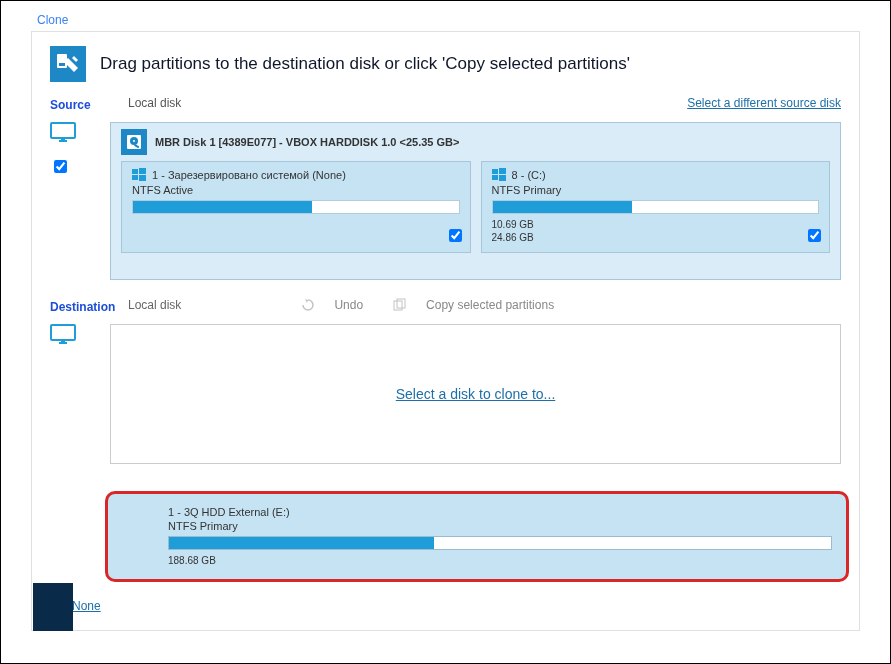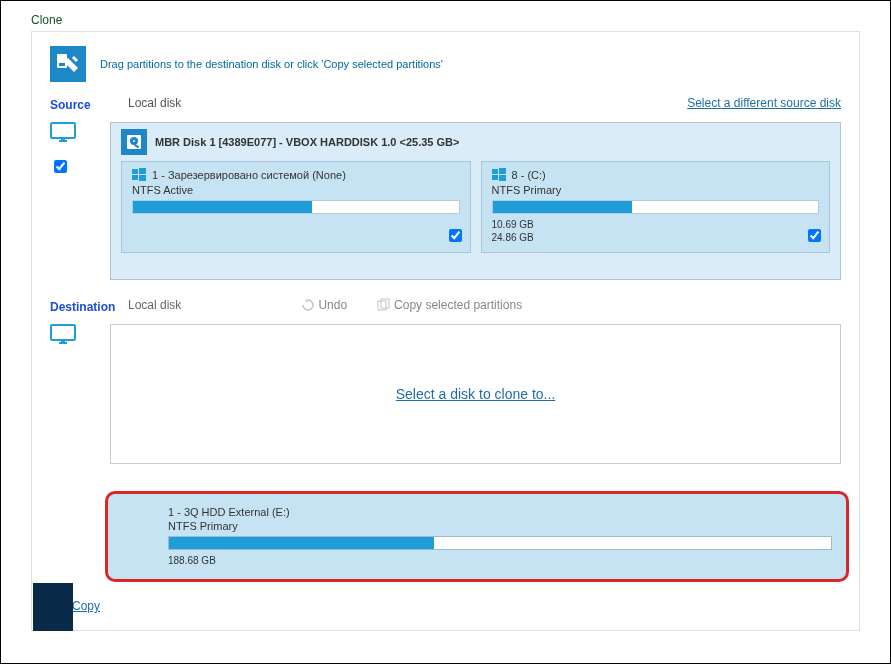--- a/index.html
+++ b/index.html
@@ -1,24 +1,24 @@
 <!DOCTYPE html>
 <html><head>
 <meta charset="utf-8">
 <style>
 * { box-sizing: border-box; margin: 0; padding: 0; }
 body { font-family: "Segoe UI", Tahoma, sans-serif; font-size: 12px; background: #fff; color: #444; width: 891px; height: 664px; position: relative; overflow: hidden; }
 
 .window { border: 1px solid #000; width: 891px; height: 664px; background: #fff; position: relative; }
 .inner { border: 1px solid #e0e0e0; margin: 30px; background: #fff; height: 600px; position: relative; }
-.clone-label { position: absolute; top: 12px; left: 30px; color: #14532d; font-size: 12px; }
+.clone-label { position: absolute; top: 12px; left: 36px; color: #3b82f6; font-size: 12px; }
 
 .header { padding: 14px 18px 10px; display: flex; align-items: center; gap: 14px; }
 .header-icon { width: 36px; height: 36px; background: #1e88c7; display: flex; align-items: center; justify-content: center; position: relative; }
-.header-title { color: #0369a1; font-size: 11px; font-weight: 400; }
+.header-title { color: #0f172a; font-size: 17px; font-weight: 400; }
 
 .section-row { display: flex; padding: 0 18px; margin-top: 4px; align-items: flex-start; }
 .section-label { width: 78px; font-weight: 600; color: #1d4ed8; font-size: 12px; padding-top: 2px; }
 .section-body { flex: 1; }
 .section-top { display: flex; justify-content: space-between; align-items: center; color: #555; font-size: 12px; }
 .link { color: #1e6fa8; text-decoration: underline; cursor: pointer; font-size: 12px; }
 
 .monitor-icon { width: 24px; height: 20px; margin-top: 6px; margin-left: 26px; }
 .monitor-icon svg { display: block; }
 
@@ -35,21 +35,21 @@
 .usage-bar { height: 14px; background: #fff; border: 1px solid #b0cde0; position: relative; margin-bottom: 4px; }
 .usage-fill { height: 100%; background: #1e9dd8; }
 .part-sizes { font-size: 10px; color: #333; line-height: 1.3; }
 .part-check { position: absolute; bottom: 10px; right: 8px; width: 13px; height: 13px; }
 .check-wrap { position: absolute; left: 26px; top: 34px; }
 .check-wrap input { width: 13px; height: 13px; }
 
 .left-col { width: 60px; position: relative; }
 
 .dest-toolbar { display: flex; align-items: center; gap: 30px; color: #666; font-size: 12px; }
-.tool-btn { display: inline-flex; align-items: center; gap: 3px; color: #888; cursor: default; }
+.tool-btn { display: inline-flex; align-items: center; gap: 19px; color: #888; cursor: default; }
 .tool-btn svg { opacity: 0.5; }
 
 .dest-box { border: 1px solid #ccc; background: #fff; margin-top: 6px; height: 140px; display: flex; align-items: center; justify-content: center; }
 .dest-link { color: #1e6fa8; text-decoration: underline; font-size: 14px; cursor: pointer; }
 
 .advanced-row { position: absolute; bottom: 16px; left: 18px; display: flex; align-items: center; gap: 6px; }
 .advanced-row svg { }
 .dark-strip { position: absolute; bottom: 32px; left: 32px; width: 40px; height: 48px; background: #0a2a4a; z-index: 0; }
 
 .popup { position: absolute; left: 104px; top: 490px; width: 744px; border: 3px solid #d92626; border-radius: 10px; background: #c6e3f3; padding: 8px 14px 12px; z-index: 5; }
@@ -201,21 +201,21 @@
 
     <div class="advanced-row">
       <svg width="16" height="16" viewBox="0 0 16 16">
           <line x1="2" y1="4" x2="14" y2="4" stroke="#1e6fa8" stroke-width="1.5"></line>
           <line x1="2" y1="8" x2="14" y2="8" stroke="#1e6fa8" stroke-width="1.5"></line>
           <line x1="2" y1="12" x2="14" y2="12" stroke="#1e6fa8" stroke-width="1.5"></line>
           <rect x="4" y="2" width="3" height="4" fill="#1e6fa8"></rect>
           <rect x="9" y="6" width="3" height="4" fill="#1e6fa8"></rect>
           <rect x="5" y="10" width="3" height="4" fill="#1e6fa8"></rect>
         </svg>
-      <a class="link">Copy</a>
+      <a class="link">None</a>
     </div>
 
   </div>
 
   <div class="dark-strip"></div>
 
   <div class="popup">
     <div class="popup-part">
       <div class="part-title-row">
         <span>1 - 3Q HDD External (E:)</span>

